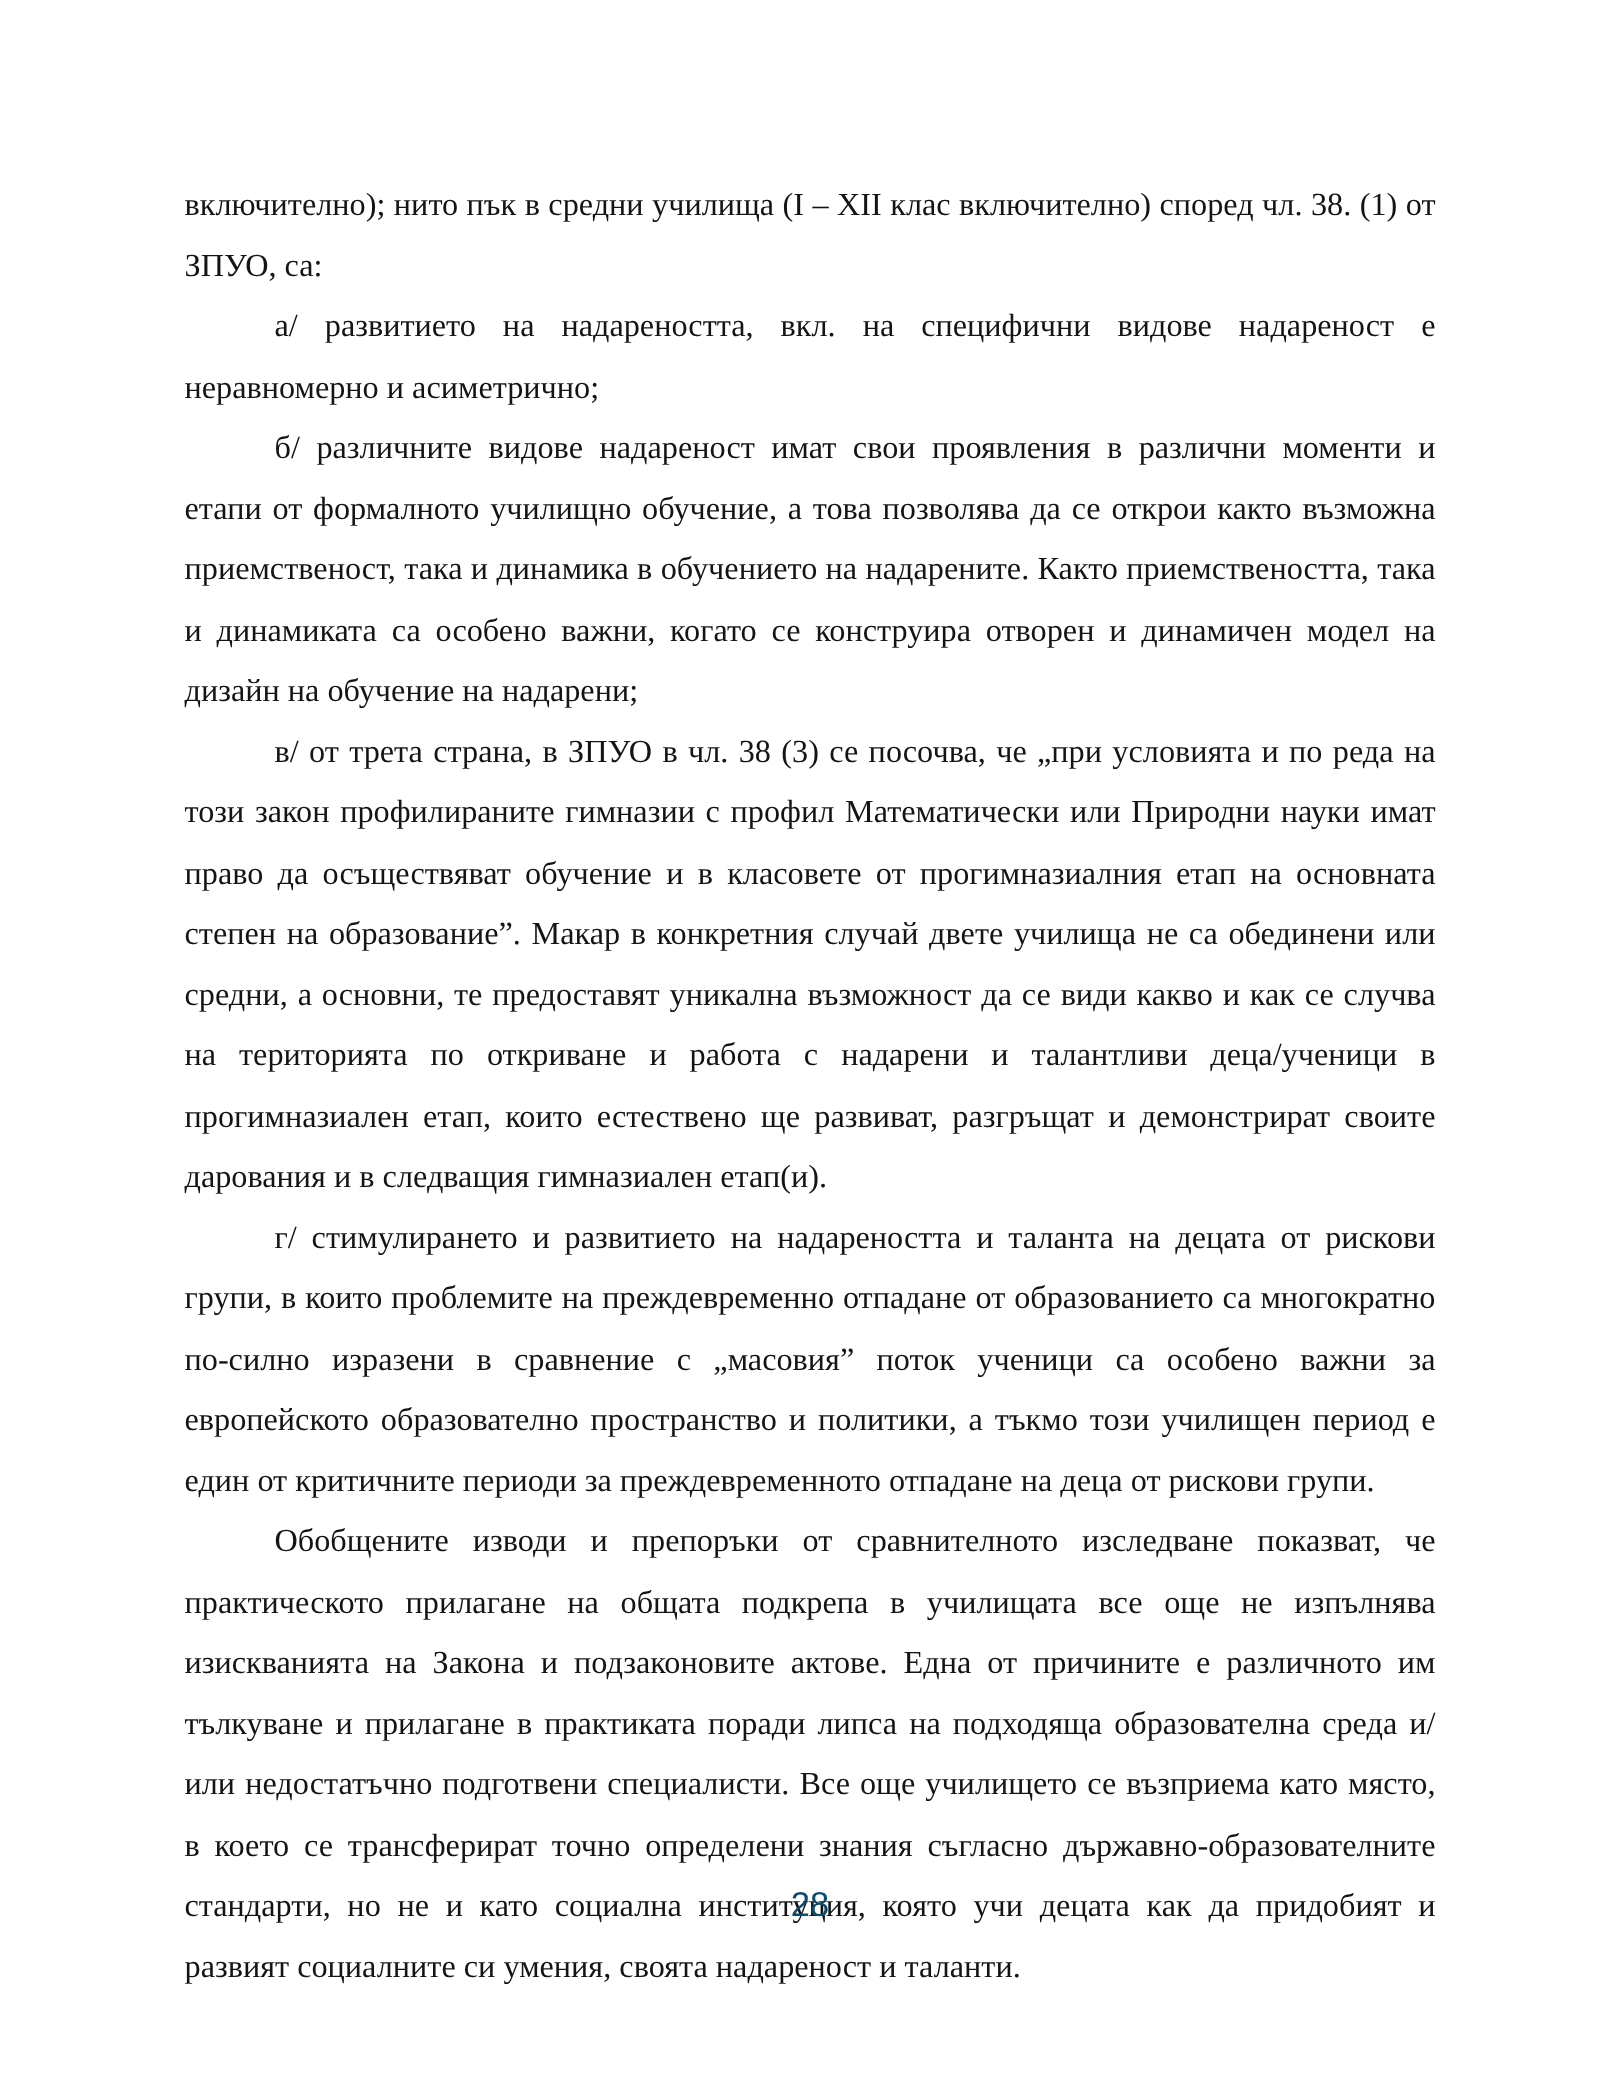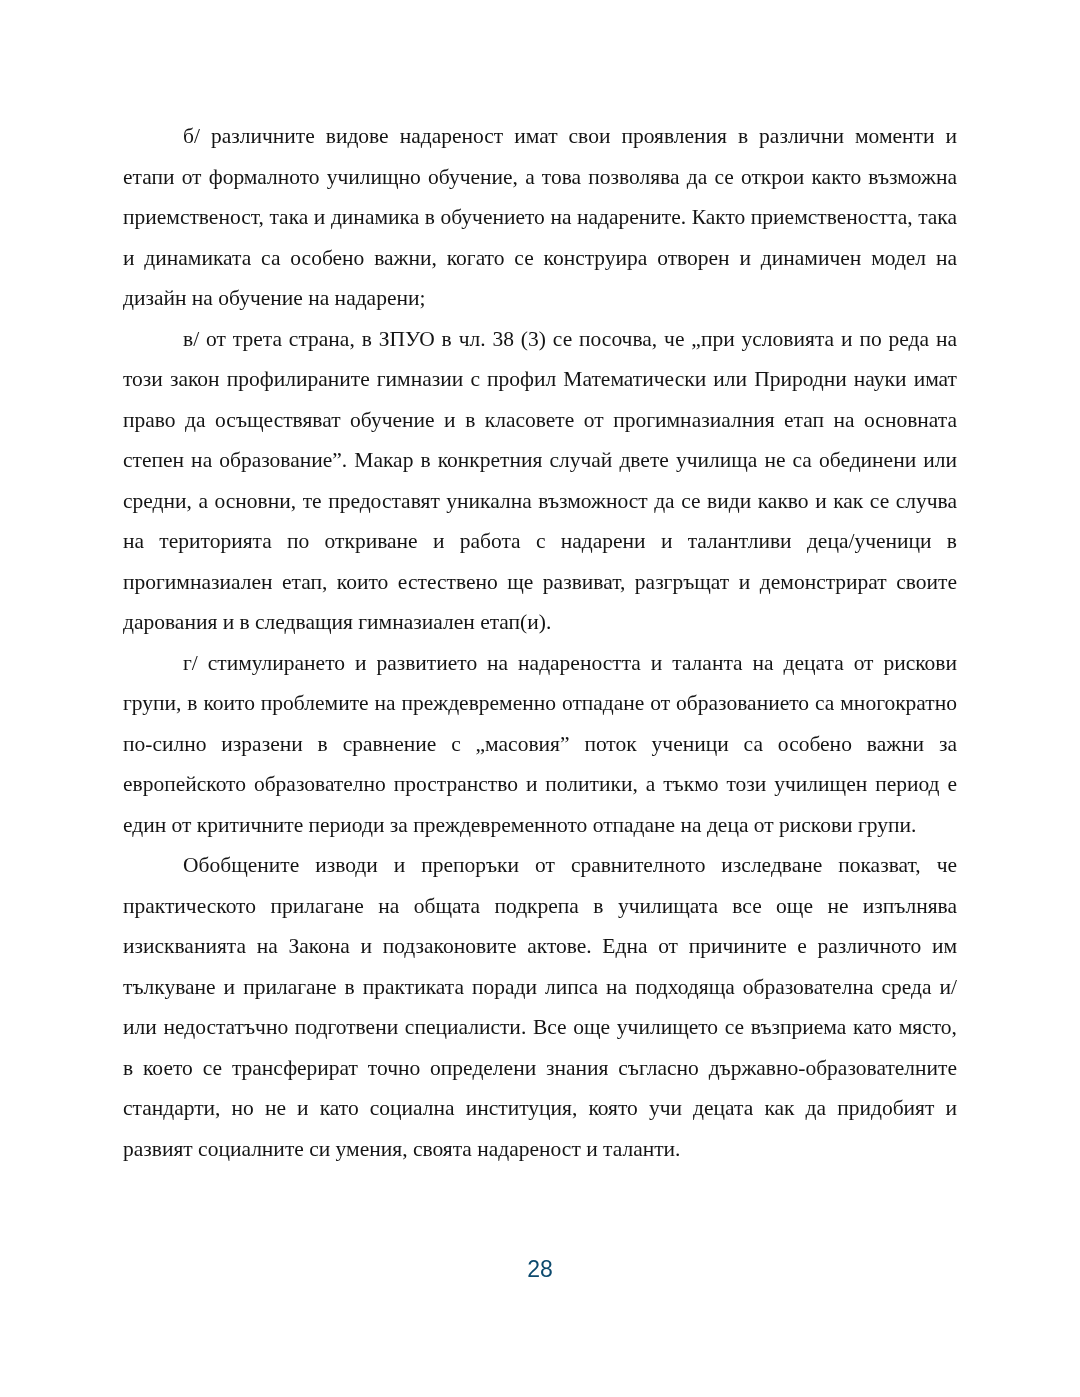--- a/index.html
+++ b/index.html
@@ -47,20 +47,22 @@
     font-family: "Liberation Sans", "DejaVu Sans", sans-serif;
     font-size: 23px;
     color: #0c4a6e;
   }
 </style>
 </head>
 <body>
 
 <div class="page">
   <div class="content" id="content">
+      <p class="para"><span>включително); нито пък в средни училища (I – XII клас включително) според чл. 38. (1) от ЗПУО, са:</span></p>
+      <p class="para indent"><span>а/ развитието на надареността, вкл. на специфични видове надареност е неравномерно и асиметрично;</span></p>
       <p class="para indent"><span>б/ различните видове надареност имат свои проявления в различни моменти и етапи от формалното училищно обучение, а това позволява да се открои както възможна приемственост, така и динамика в обучението на надарените. Както приемствеността, така и динамиката са особено важни, когато се конструира отворен и динамичен модел на дизайн на обучение на надарени;</span></p>
       <p class="para indent"><span>в/ от трета страна, в ЗПУО в чл. 38 (3) се посочва, че „при условията и по реда на този закон профилираните гимназии с профил Математически или Природни науки имат право да осъществяват обучение и в класовете от прогимназиалния етап на основната степен на образование”. Макар в конкретния случай двете училища не са обединени или средни, а основни, те предоставят уникална възможност да се види какво и как се случва на територията по откриване и работа с надарени и талантливи деца/ученици в прогимназиален етап, които естествено ще развиват, разгръщат и демонстрират своите дарования и в следващия гимназиален етап(и).</span></p>
       <p class="para indent"><span>г/ стимулирането и развитието на надареността и таланта на децата от рискови групи, в които проблемите на преждевременно отпадане от образованието са многократно по-силно изразени в сравнение с „масовия” поток ученици са особено важни за европейското образователно пространство и политики, а тъкмо този училищен период е един от критичните периоди за преждевременното отпадане на деца от рискови групи.</span></p>
       <p class="para indent"><span class="bold">Обобщените изводи и препоръки от сравнителното изследване показват, че </span><span>практическото прилагане на общата подкрепа в училищата все още не изпълнява изискванията на Закона и подзаконовите актове. Една от причините е различното им тълкуване и прилагане в практиката поради липса на подходяща образователна среда и/или недостатъчно подготвени специалисти. Все още училището се възприема като място, в което се трансферират точно определени знания съгласно държавно-образователните стандарти, но не и като социална институция, която  учи децата как да придобият и развият социалните си умения, своята надареност и таланти.</span></p>
     </div>
   <div class="footer">
     <span class="page-number">28</span>
   </div>
 </div>
 

